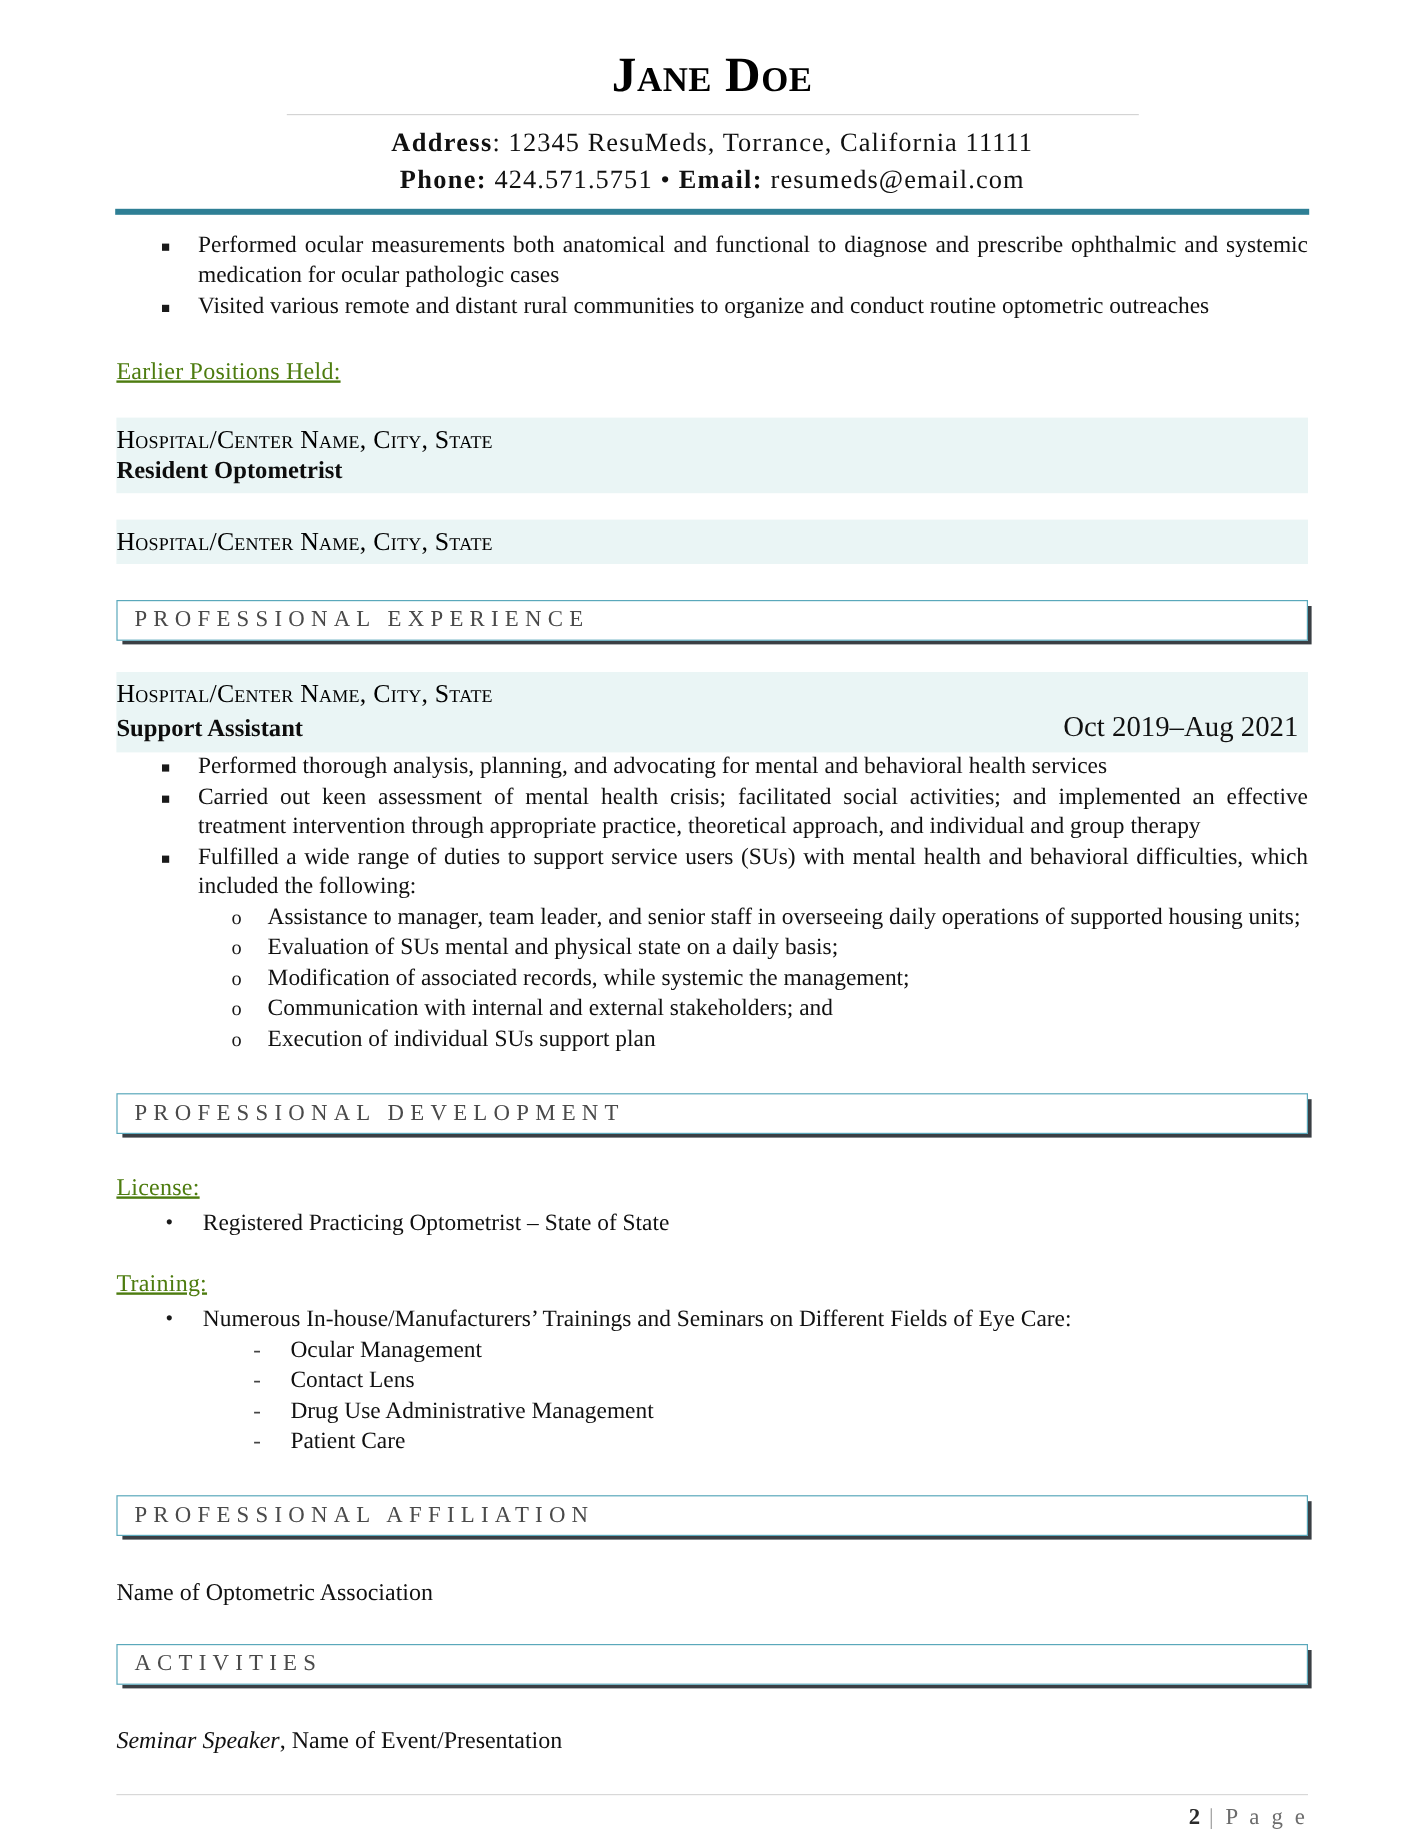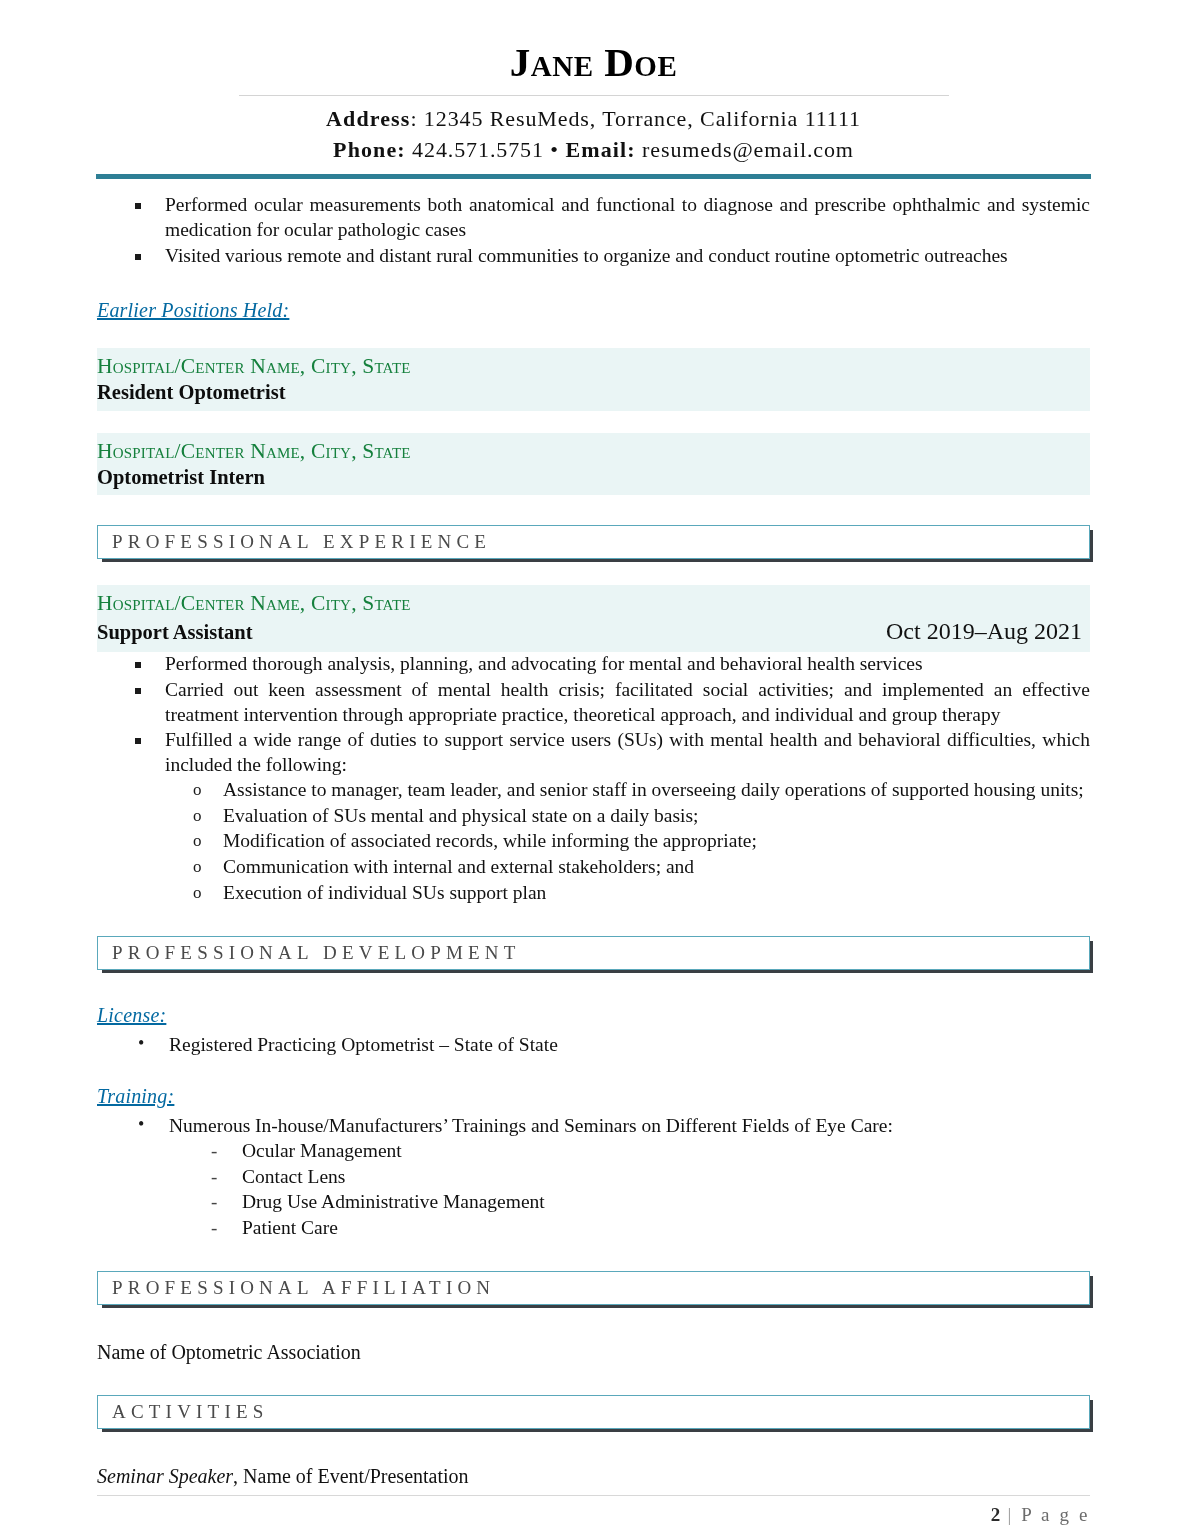--- a/index.html
+++ b/index.html
@@ -133,21 +133,21 @@
   
   .entry {
     background: #eaf5f5;
     padding: 6px 8px 7px 0;
     margin-top: 0;
   }
   .company {
     font-variant: small-caps;
     font-size: 21.5px;
     letter-spacing: 0.2px;
-    color: #15803d;
+    color: #000000;
     line-height: 1.12;
     white-space: nowrap;
   }
   .role-row {
     display: flex;
     align-items: baseline;
     justify-content: space-between;
     margin-top: 3px;
   }
   .role {
@@ -177,24 +177,23 @@
     font-size: 19px;
     letter-spacing: 5.2px;
     color: #4a4a4a;
     font-weight: normal;
     padding-left: 14px;
     font-family: "Liberation Serif", "DejaVu Serif", serif;
   }
 
   
   .subhead {
-    font-style: italic;
     text-decoration: underline;
     font-size: 20px;
-    color: #0369a1;
+    color: #4d7c0f;
     letter-spacing: 0.2px;
   }
 
   .plain-line {
     font-size: 20px;
     color: #111;
     line-height: 1.3;
   }
   .plain-line .it {
     font-style: italic;
@@ -271,24 +270,20 @@
       <div class="company">Hospital/Center Name, City, State</div>
       <div class="role-row">
         <span class="role">Resident Optometrist</span>
         <span class="dates"></span>
       </div>
     </div>
 
     <div class="sp22"></div>
     <div class="entry">
       <div class="company">Hospital/Center Name, City, State</div>
-      <div class="role-row">
-        <span class="role">Optometrist Intern</span>
-        <span class="dates"></span>
-      </div>
     </div>
 
     <div class="sp30"></div>
     <div class="section-bar">
       <span class="title">PROFESSIONAL EXPERIENCE</span>
     </div>
 
     <div class="sp26"></div>
     <div class="entry">
       <div class="company">Hospital/Center Name, City, State</div>
@@ -299,21 +294,21 @@
     </div>
 
     <ul class="sq">
       <li>Performed thorough analysis, planning, and advocating for mental and behavioral health services</li>
       <li>Carried out keen assessment of mental health crisis; facilitated social activities; and implemented an effective treatment intervention through appropriate practice, theoretical approach, and individual and group therapy</li>
       <li>Fulfilled a wide range of duties to support service users (SUs) with mental health and behavioral difficulties, which included the following:</li>
     </ul>
     <ul class="circ">
       <li>Assistance to manager, team leader, and senior staff in overseeing daily operations of supported housing units;</li>
       <li>Evaluation of SUs mental and physical state on a daily basis;</li>
-      <li>Modification of associated records, while informing the appropriate;</li>
+      <li>Modification of associated records, while systemic the management;</li>
       <li>Communication with internal and external stakeholders; and</li>
       <li>Execution of individual SUs support plan</li>
     </ul>
 
     <div class="sp30"></div>
     <div class="section-bar">
       <span class="title">PROFESSIONAL DEVELOPMENT</span>
     </div>
 
     <div class="sp34"></div>

